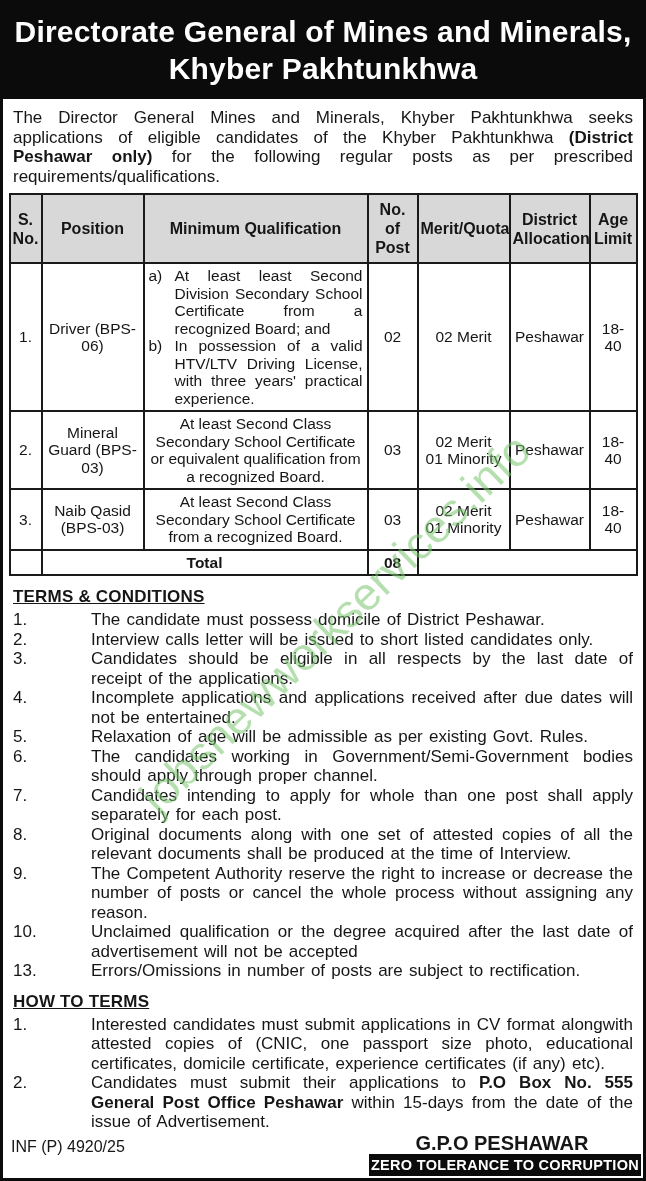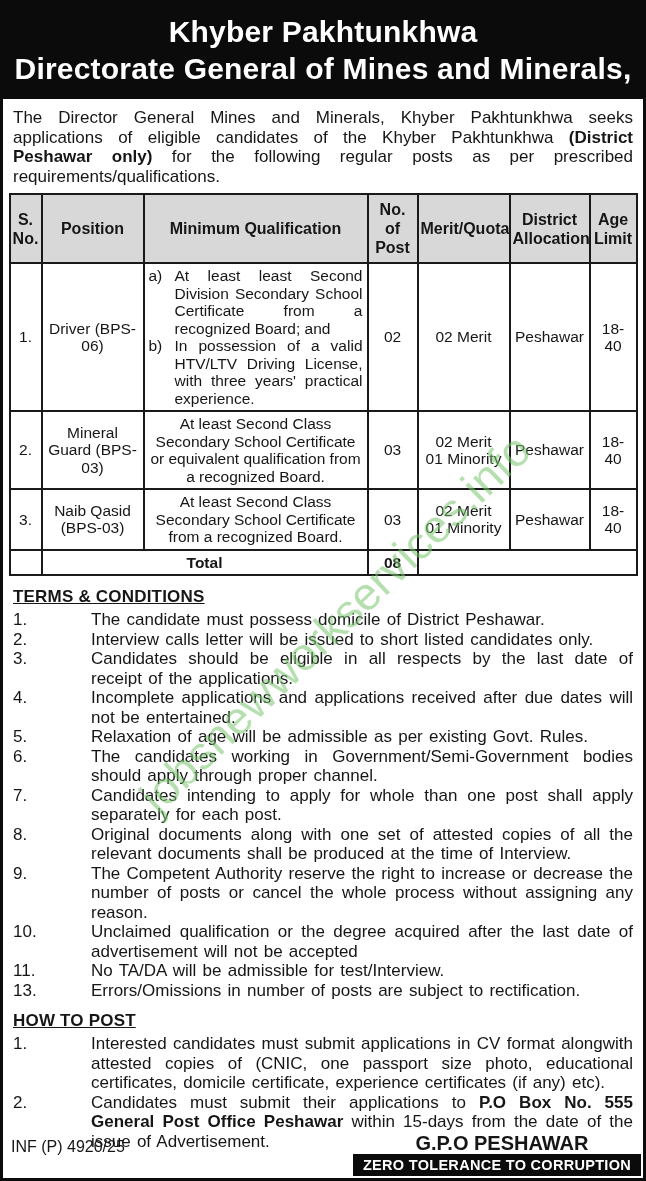--- a/index.html
+++ b/index.html
@@ -70,40 +70,40 @@
   
   .inf{position:absolute;left:8px;bottom:22px;font-size:16px;}
   .postbox{
     position:absolute;right:6px;bottom:25px;width:270px;
     text-align:center;font-weight:bold;font-size:20px;line-height:20px;
   }
   .banner{
     position:absolute;right:2px;bottom:2px;width:272px;
     background:#0b0b0b;color:#fff;
     font-weight:bold;font-size:14.5px;line-height:18px;
-    text-align:center;padding:2px 8px;
+    text-align:center;padding:2px 0;
     letter-spacing:0.3px;
   }
   
   .watermark{
     position:absolute;left:332px;top:620px;
     transform:translate(-50%,-50%) rotate(-44deg);
     font-size:46px;white-space:nowrap;
     color:rgba(122,196,112,0.55);
     pointer-events:none;z-index:5;
   }
 </style>
 </head>
 <body>
 
 <div class="page">
 
   <div class="header-bar">
+    <div>Directorate General of Mines and Minerals,</div>
     <div>Khyber Pakhtunkhwa</div>
-    <div>Directorate General of Mines and Minerals,</div>
   </div>
 
   <div class="intro"><span>The Director General Mines and Minerals, Khyber Pakhtunkhwa seeks applications of eligible candidates of the Khyber Pakhtunkhwa </span><span class="b">(District Peshawar only)</span><span> for the following regular posts as per prescribed requirements/qualifications.</span></div>
 
   <table class="jobs">
     <colgroup>
       <col style="width:32px">
         <col style="width:102px">
         <col style="width:224px">
       <col style="width:50px">
@@ -209,32 +209,28 @@
         </div>
         <div class="item">
           <span class="num">9.</span>
           <span class="txt"><span>The Competent Authority reserve the right to increase or decrease the number of posts or cancel the whole process without assigning any reason.</span></span>
         </div>
         <div class="item">
           <span class="num">10.</span>
           <span class="txt"><span>Unclaimed qualification or the degree acquired after the last date of advertisement will not be accepted</span></span>
         </div>
         <div class="item">
-          <span class="num">11.</span>
-          <span class="txt"><span>No TA/DA will be admissible for test/Interview.</span></span>
-        </div>
-        <div class="item">
           <span class="num">13.</span>
           <span class="txt"><span>Errors/Omissions in number of posts are subject to rectification.</span></span>
         </div>
       </div>
   </div>
 
   <div class="section">
-    <div class="section-heading">HOW TO POST</div>
+    <div class="section-heading">HOW TO TERMS</div>
     <div class="numlist">
         <div class="item">
           <span class="num">1.</span>
           <span class="txt"><span>Interested candidates must submit applications in CV format alongwith attested copies of (CNIC, one passport size photo, educational certificates, domicile certificate, experience certificates (if any) etc).</span></span>
         </div>
         <div class="item">
           <span class="num">2.</span>
           <span class="txt"><span>Candidates must submit their applications to </span><span class="b">P.O Box No. 555 General Post Office Peshawar</span><span> within 15-days from the date of the issue of Advertisement.</span></span>
         </div>
       </div>

